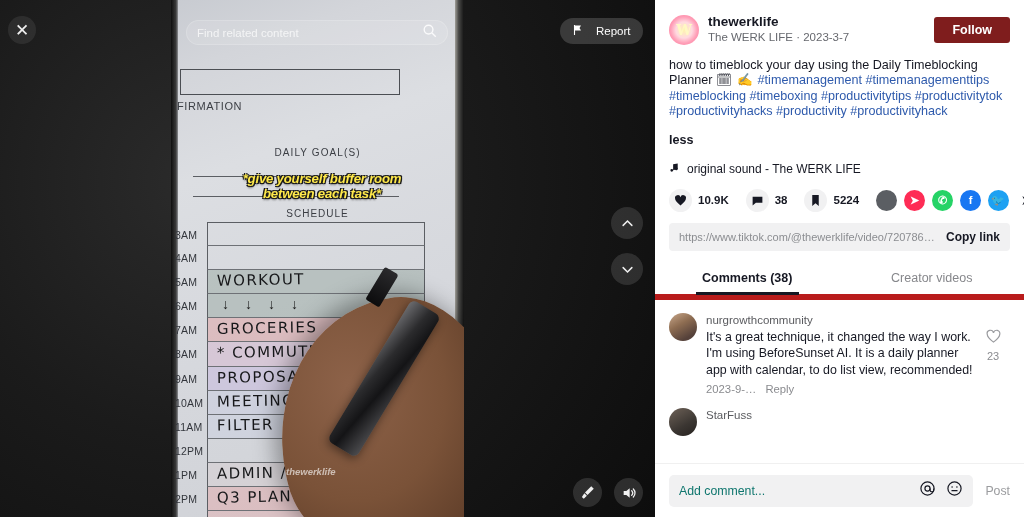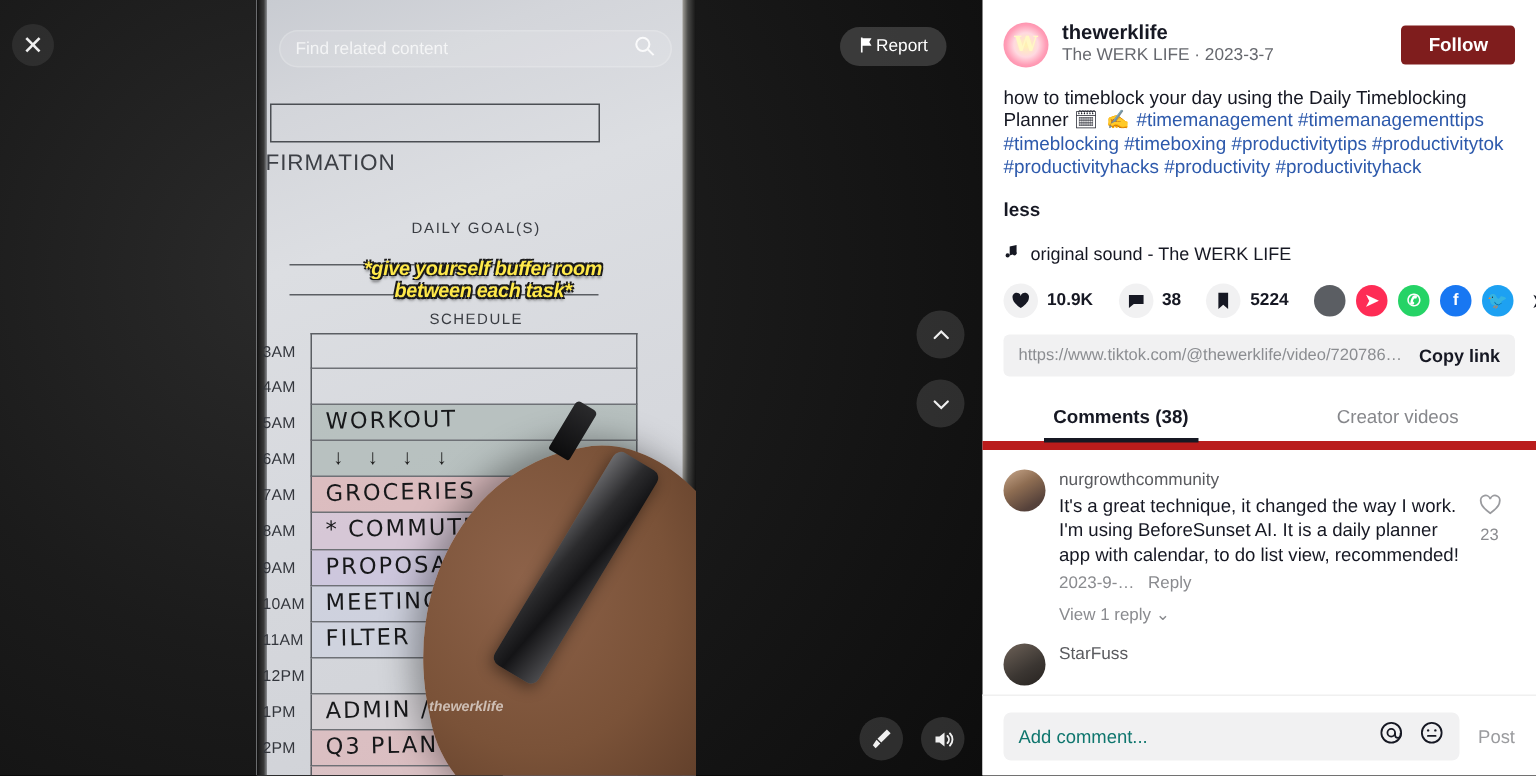--- a/index.html
+++ b/index.html
@@ -40,21 +40,21 @@
     background: linear-gradient(90deg,#0e0e0e,#3a3a3a 70%,#8d8f93); }
   .paper-edge-r { position:absolute; right:0; top:0; width:9px; height:100%;
     background: linear-gradient(270deg,#141414,#4a4a48 60%,#a09e98); }
 
   .afm-box {
     position: absolute; left: 9px; top: 69px; width: 220px; height: 26px;
     border: 1.4px solid #4b4e53;
   }
   .afm-label {
     position: absolute; left: 6px; top: 100px;
-    font-size: 15px; letter-spacing: .6px; color: #3c3f45;
+    font-size: 11px; letter-spacing: .6px; color: #3c3f45;
   }
   .goal-title {
     position: absolute; left: 0; right: 0; top: 147px; text-align: center;
     font-size: 10px; letter-spacing: 1.1px; color: #3a3d43;
   }
   .goal-line { position: absolute; height: 1.3px; background: #5b5e63; }
   .gl1 { left: 22px; top: 176px; width: 206px; }
   .gl2 { left: 22px; top: 196px; width: 206px; }
 
   .caption {
@@ -125,21 +125,21 @@
   .find-bar {
     position: absolute; left: 186px; top: 20px; width: 262px; height: 25px;
     border-radius: 13px; background: rgba(255,255,255,0.12);
     border: 1px solid rgba(255,255,255,0.17);
     display: flex; align-items: center; padding: 0 10px; z-index: 8;
   }
   .find-bar span.ph { font-size: 11.5px; color: rgba(255,255,255,.72); flex: 1; }
   .report-btn {
     position: absolute; left: 560px; top: 18px; height: 26px;
     padding: 0 12px; border-radius: 13px; background: rgba(90,90,90,0.55);
-    display: flex; align-items: center; gap: 0; color: #fff;
+    display: flex; align-items: center; gap: 12px; color: #fff;
     font-size: 11.5px; z-index: 8; cursor: pointer;
   }
   .nav-btns { position: absolute; right: 12px; top: 207px; z-index: 8; }
   .nav-circ {
     width: 32px; height: 32px; border-radius: 50%;
     background: rgba(255,255,255,0.12);
     display: flex; align-items: center; justify-content: center;
     margin-bottom: 14px; cursor: pointer;
   }
   .bottom-ctrls { position: absolute; right: 12px; bottom: 10px; display: flex; gap: 12px; z-index: 8; }
@@ -460,24 +460,20 @@
     <div class="comments">
       <div class="comment">
         <div class="c-avatar"></div>
         <div class="c-body">
           <div class="c-name">nurgrowthcommunity</div>
           <div class="c-text">It's a great technique, it changed the way I work. I'm using BeforeSunset AI. It is a daily planner app with calendar, to do list view, recommended!</div>
           <div class="c-meta">
             <span>2023-9-…</span>
             <span class="reply">Reply</span>
           </div>
-          <div class="c-viewreply">
-            <span>View 1 reply</span>
-            <span> ⌄</span>
-          </div>
         </div>
         <div class="c-like">
           <svg width="15" height="15" viewBox="0 0 24 24" fill="none" stroke="#9a9b9f" stroke-width="1.9">
             <path d="M12 21 C5 16 2 12 2 8.5 A5 5 0 0 1 12 6 A5 5 0 0 1 22 8.5 C22 12 19 16 12 21 z"></path>
           </svg>
           <div class="c-like-num">23</div>
         </div>
       </div>
 
       <div class="comment">

